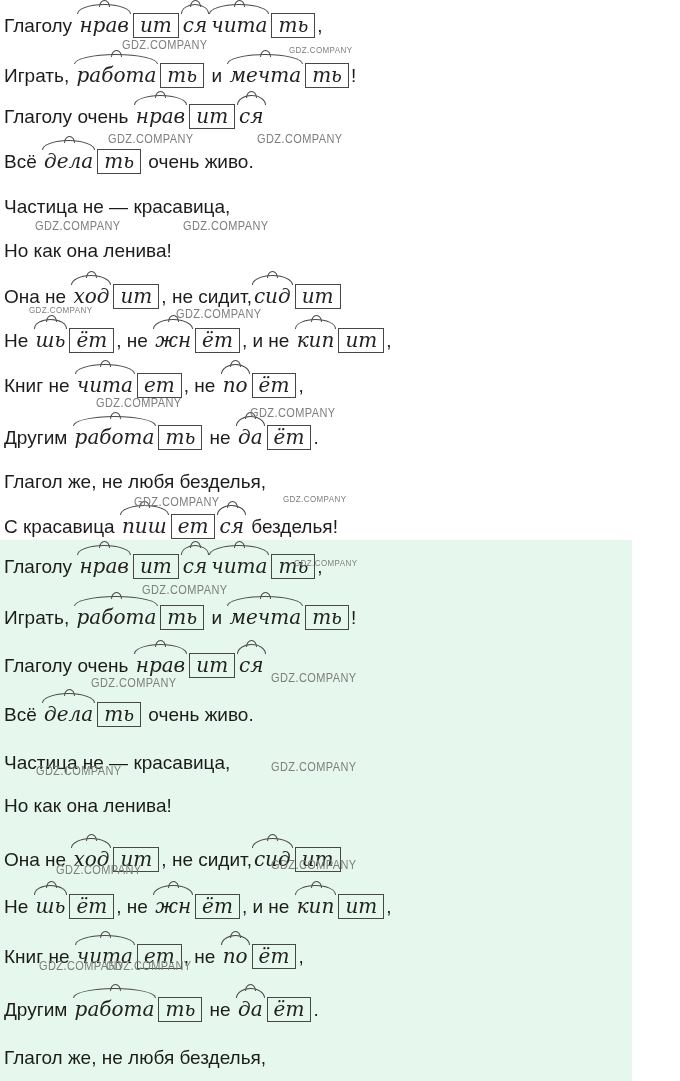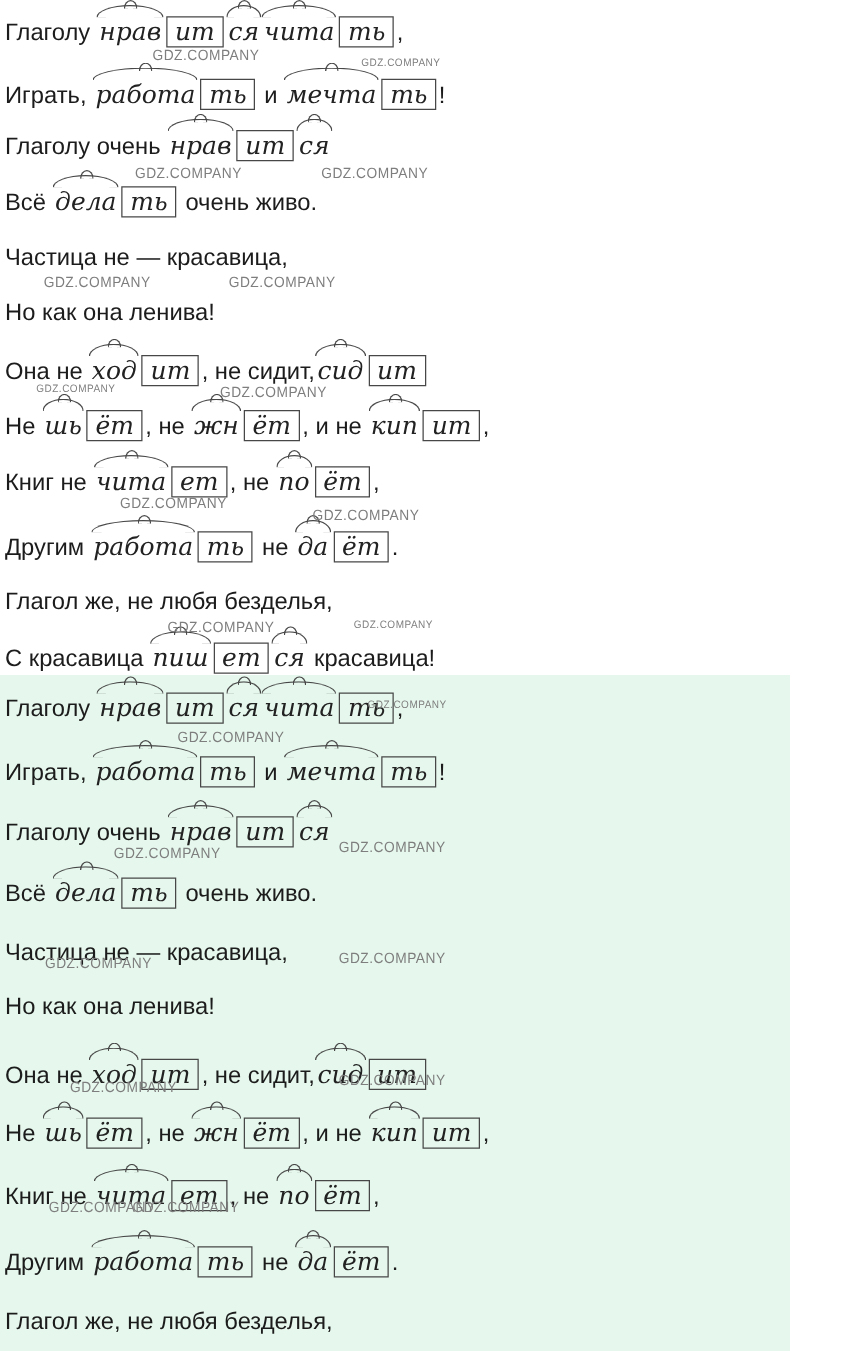--- a/index.html
+++ b/index.html
@@ -94,21 +94,21 @@
     <div class="line" style="top: 50px;"><span class="plain">Играть, </span><span class="root">работа</span><span class="box">ть</span><span class="plain"> и </span><span class="root">мечта</span><span class="box">ть</span><span class="plain">!</span></div>
     <div class="line" style="top: 91px;"><span class="plain">Глаголу очень </span><span class="root">нрав</span><span class="box">ит</span><span class="root">ся</span></div>
     <div class="line" style="top: 136px;"><span class="plain">Всё </span><span class="root">дела</span><span class="box">ть</span><span class="plain"> очень живо.</span></div>
     <div class="line" style="top: 182px;"><span class="plain">Частица не — красавица,</span></div>
     <div class="line" style="top: 226px;"><span class="plain">Но как она ленива!</span></div>
     <div class="line" style="top: 271px;"><span class="plain">Она не </span><span class="root">ход</span><span class="box">ит</span><span class="plain">, не сидит,</span><span class="root">сид</span><span class="box">ит</span></div>
     <div class="line" style="top: 315px;"><span class="plain">Не </span><span class="root">шь</span><span class="box">ёт</span><span class="plain">, не </span><span class="root">жн</span><span class="box">ёт</span><span class="plain">, и не </span><span class="root">кип</span><span class="box">ит</span><span class="plain">,</span></div>
     <div class="line" style="top: 360px;"><span class="plain">Книг не </span><span class="root">чита</span><span class="box">ет</span><span class="plain">, не </span><span class="root">по</span><span class="box">ёт</span><span class="plain">,</span></div>
     <div class="line" style="top: 412px;"><span class="plain">Другим </span><span class="root">работа</span><span class="box">ть</span><span class="plain"> не </span><span class="root">да</span><span class="box">ёт</span><span class="plain">.</span></div>
     <div class="line" style="top: 457px;"><span class="plain">Глагол же, не любя безделья,</span></div>
-    <div class="line" style="top: 501px;"><span class="plain">С красавица </span><span class="root">пиш</span><span class="box">ет</span><span class="root">ся</span><span class="plain"> красавица!</span></div>
+    <div class="line" style="top: 501px;"><span class="plain">С красавица </span><span class="root">пиш</span><span class="box">ет</span><span class="root">ся</span><span class="plain"> безделья!</span></div>
     <div class="line" style="top: 541px;"><span class="plain">Глаголу </span><span class="root">нрав</span><span class="box">ит</span><span class="root">ся</span><span class="root">чита</span><span class="box">ть</span><span class="plain">,</span></div>
     <div class="line" style="top: 592px;"><span class="plain">Играть, </span><span class="root">работа</span><span class="box">ть</span><span class="plain"> и </span><span class="root">мечта</span><span class="box">ть</span><span class="plain">!</span></div>
     <div class="line" style="top: 640px;"><span class="plain">Глаголу очень </span><span class="root">нрав</span><span class="box">ит</span><span class="root">ся</span></div>
     <div class="line" style="top: 689px;"><span class="plain">Всё </span><span class="root">дела</span><span class="box">ть</span><span class="plain"> очень живо.</span></div>
     <div class="line" style="top: 738px;"><span class="plain">Частица не — красавица,</span></div>
     <div class="line" style="top: 781px;"><span class="plain">Но как она ленива!</span></div>
     <div class="line" style="top: 834px;"><span class="plain">Она не </span><span class="root">ход</span><span class="box">ит</span><span class="plain">, не сидит,</span><span class="root">сид</span><span class="box">ит</span></div>
     <div class="line" style="top: 881px;"><span class="plain">Не </span><span class="root">шь</span><span class="box">ёт</span><span class="plain">, не </span><span class="root">жн</span><span class="box">ёт</span><span class="plain">, и не </span><span class="root">кип</span><span class="box">ит</span><span class="plain">,</span></div>
     <div class="line" style="top: 931px;"><span class="plain">Книг не </span><span class="root">чита</span><span class="box">ет</span><span class="plain">, не </span><span class="root">по</span><span class="box">ёт</span><span class="plain">,</span></div>
     <div class="line" style="top: 984px;"><span class="plain">Другим </span><span class="root">работа</span><span class="box">ть</span><span class="plain"> не </span><span class="root">да</span><span class="box">ёт</span><span class="plain">.</span></div>

